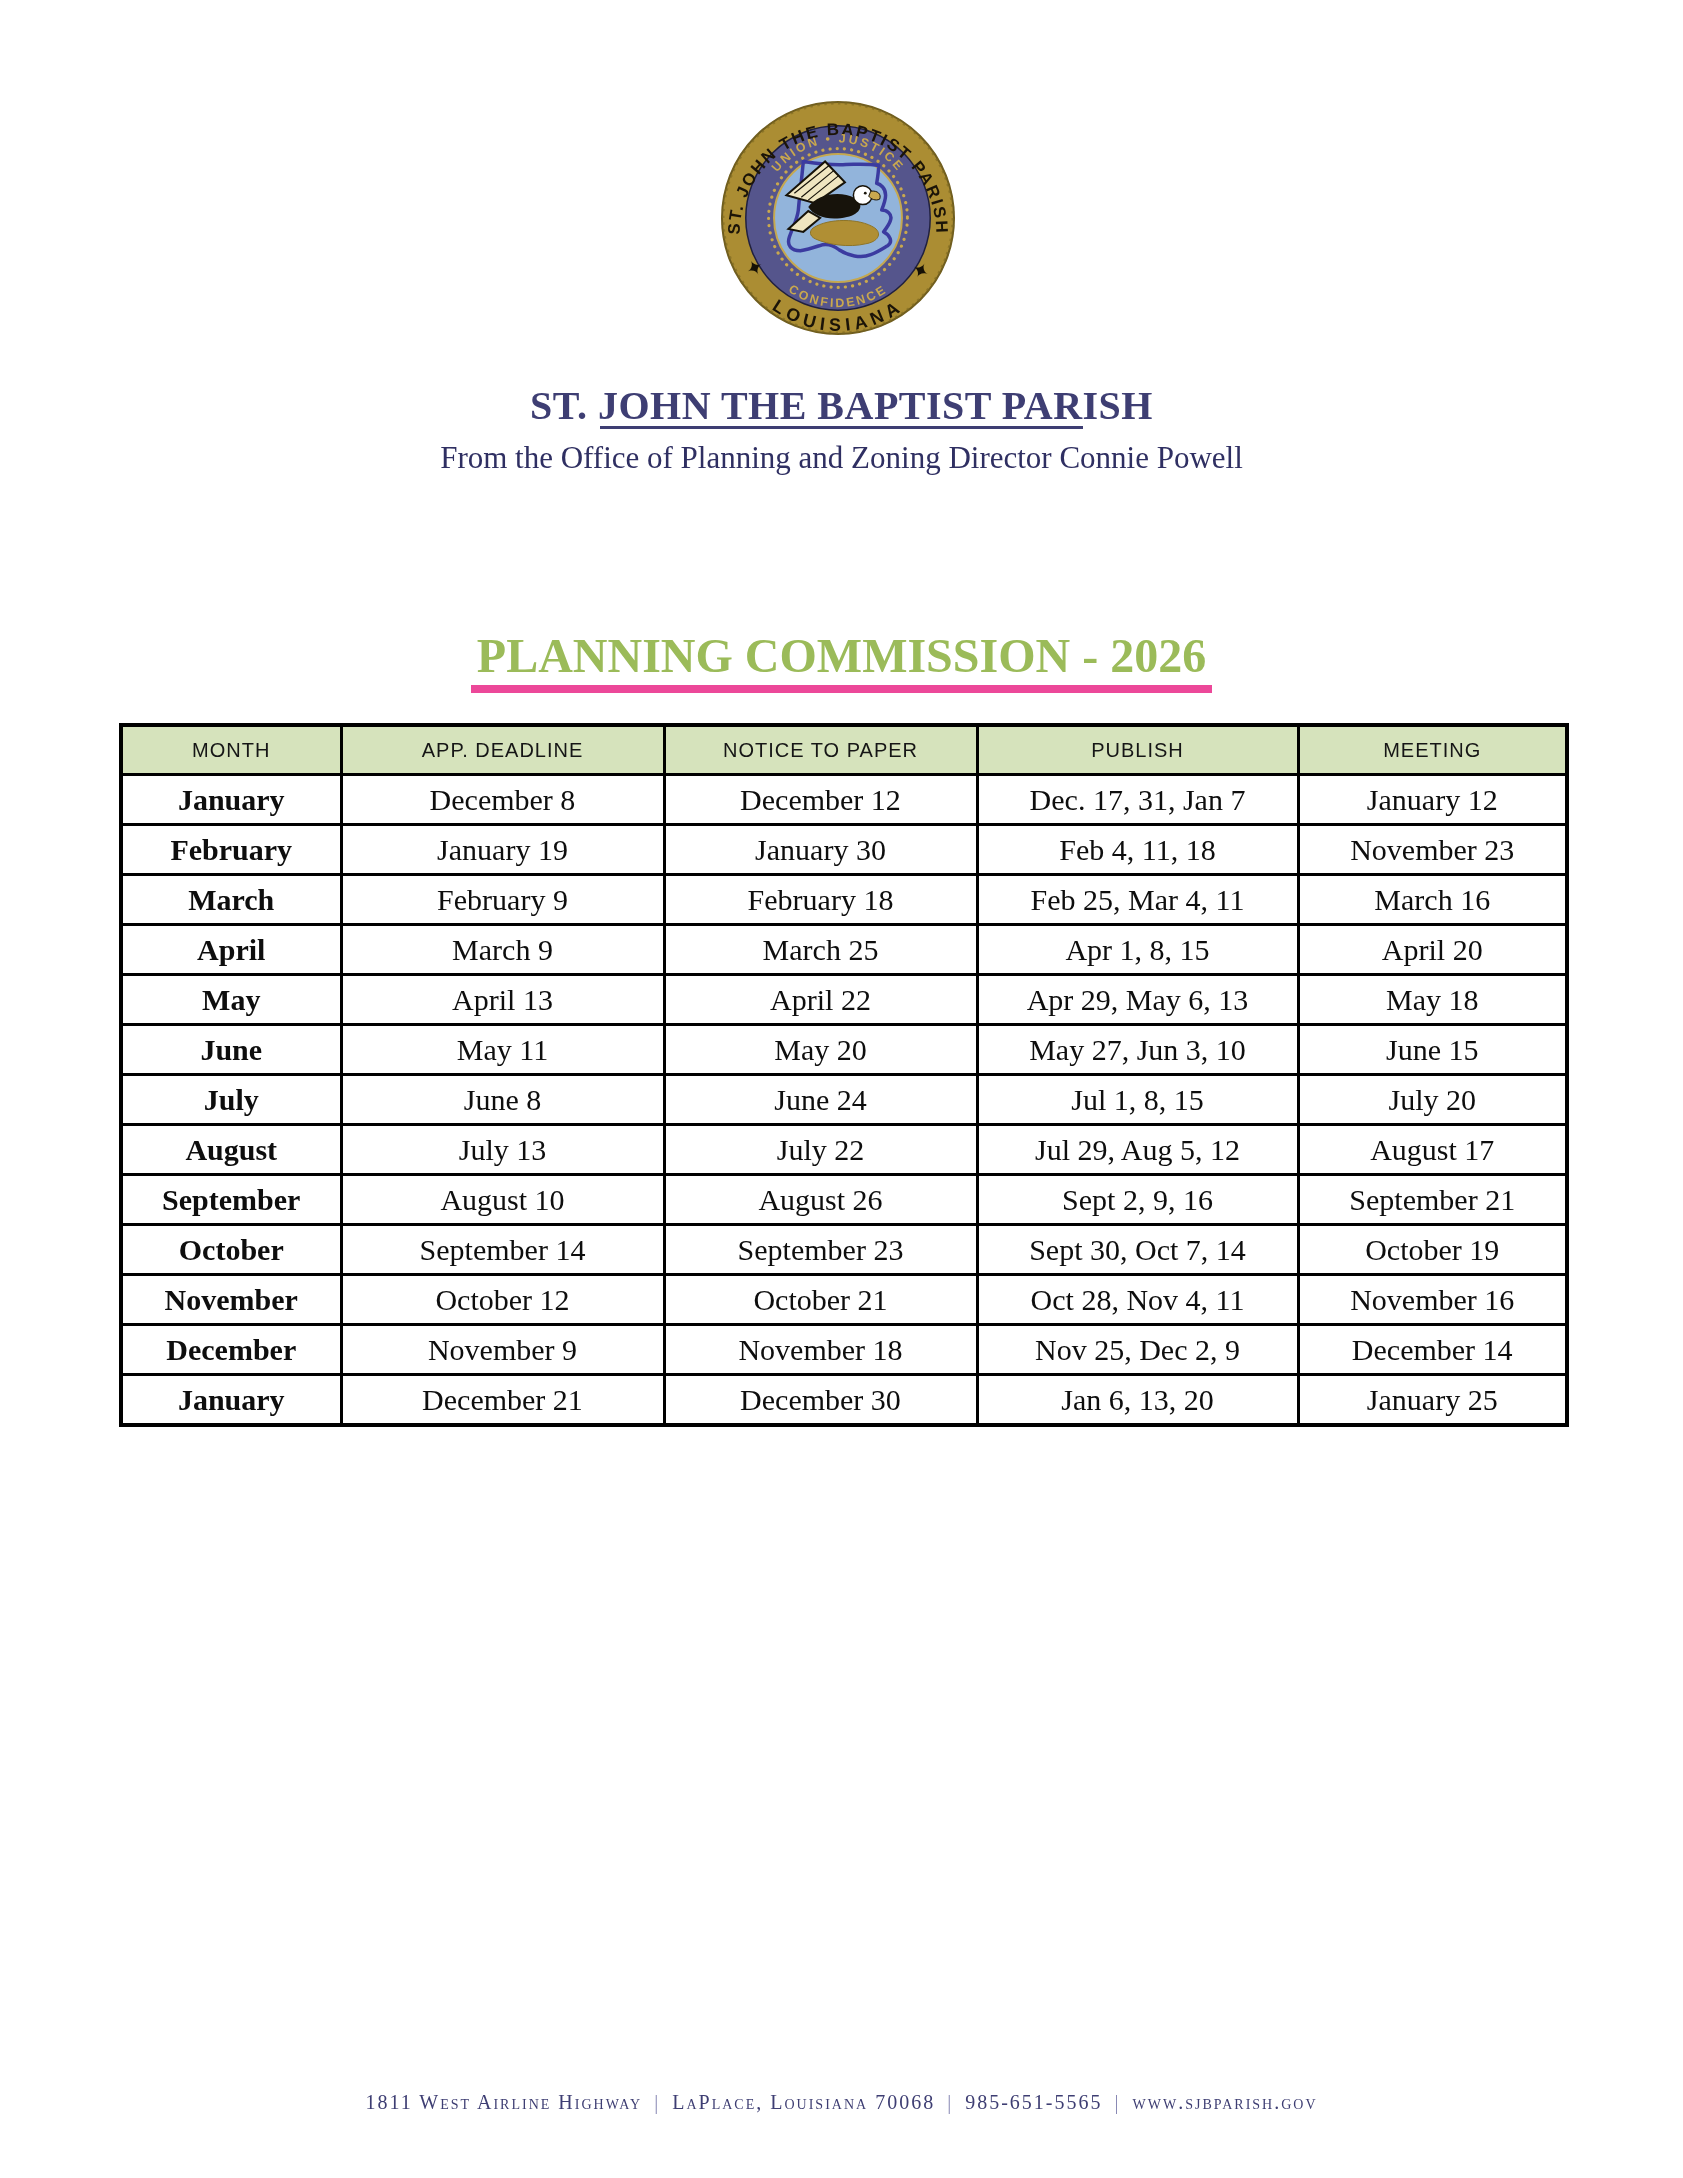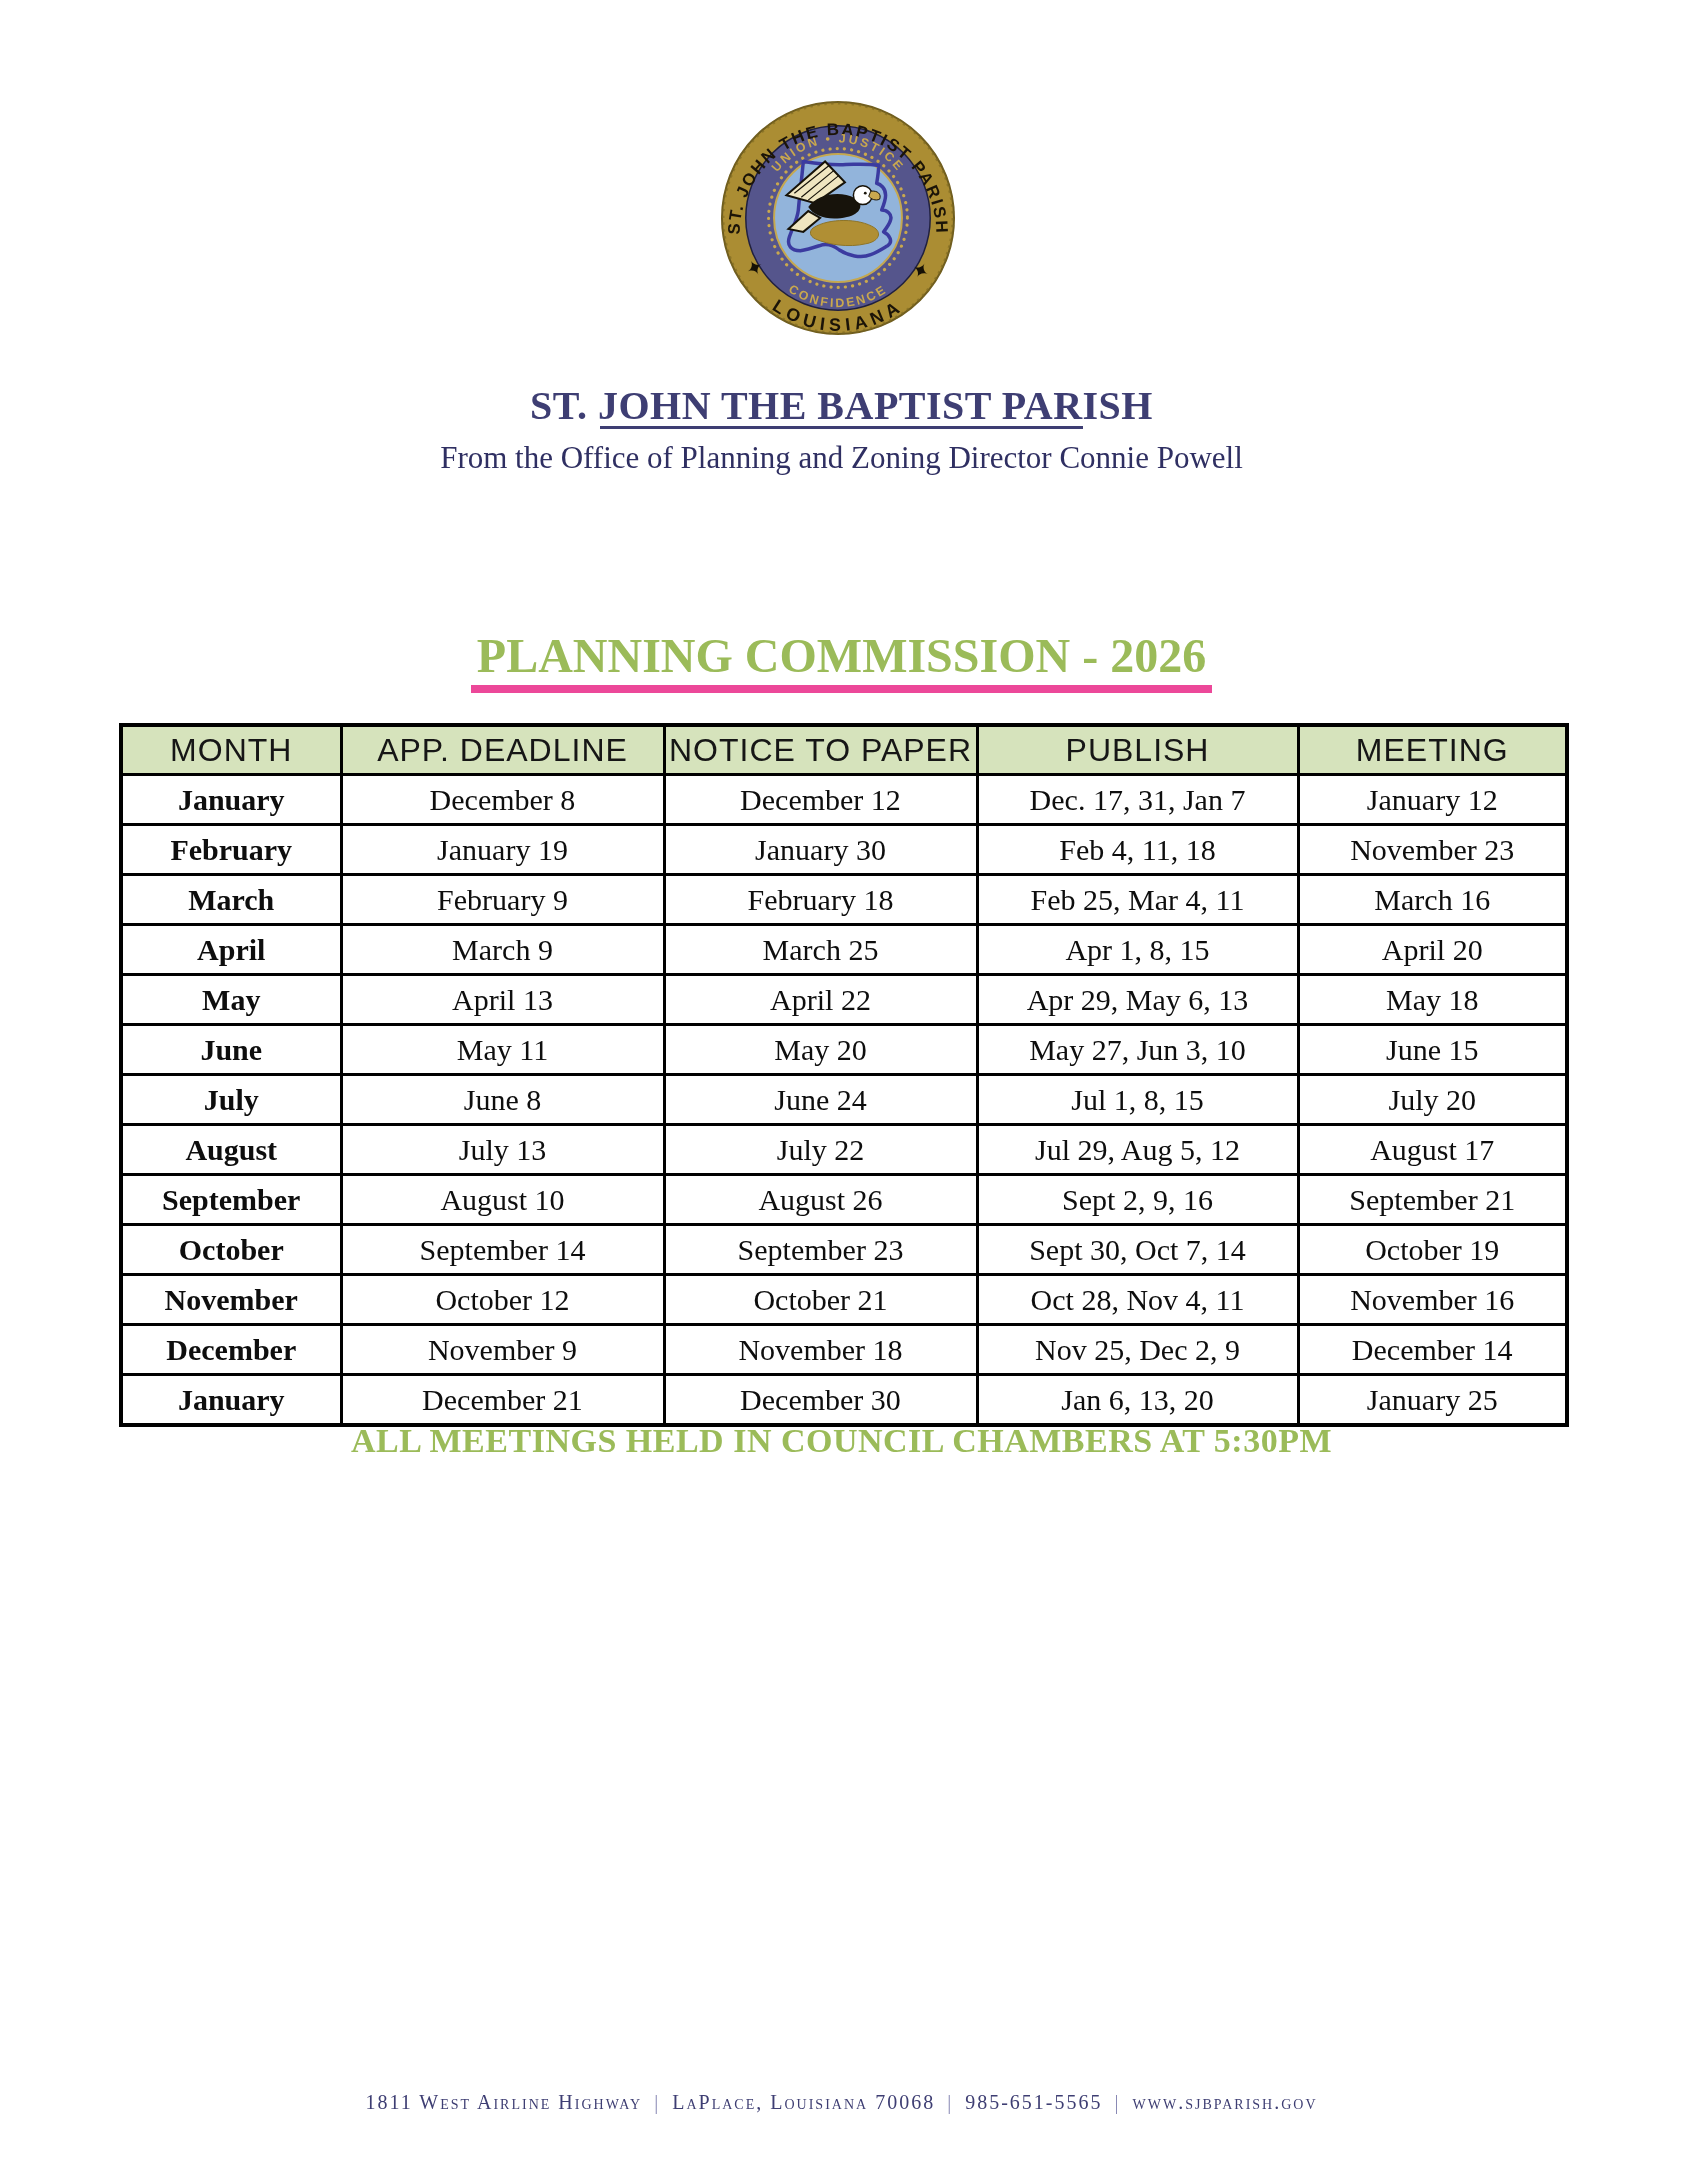--- a/index.html
+++ b/index.html
@@ -70,21 +70,21 @@
     text-align: center;
     vertical-align: middle;
     padding: 0;
     overflow: hidden;
   }
   table.schedule th {
     height: 46px;
     background: #D6E3BC;
     font-family: "Liberation Sans", sans-serif;
     font-weight: normal;
-    font-size: 32px;
+    font-size: 20px;
     letter-spacing: 1px;
     color: #161616;
   }
   table.schedule td {
     height: 47px;
     font-family: "Liberation Serif", serif;
     font-size: 30px;
     color: #0e0e0e;
   }
   table.schedule td.month-cell { font-weight: bold; }
@@ -273,20 +273,19 @@
         <tr>
           <td class="month-cell">January</td>
           <td class="date-cell">December 21</td>
           <td class="date-cell">December 30</td>
           <td class="date-cell">Jan 6, 13, 20</td>
           <td class="date-cell">January 25</td>
         </tr>
       </tbody>
   </table>
 
-  <div class="centered-line note-line">ALL MEETINGS HELD IN COUNCIL CHAMBERS AT 5:30PM</div>
 
   <div class="centered-line footer-line">
     <span>1811 West Airline Highway</span><span class="sep">|</span><span>LaPlace, Louisiana 70068</span><span class="sep">|</span><span>985-651-5565</span><span class="sep">|</span><span>www.sjbparish.gov</span>
   </div>
 
 </div>
 
 
 </body></html>

